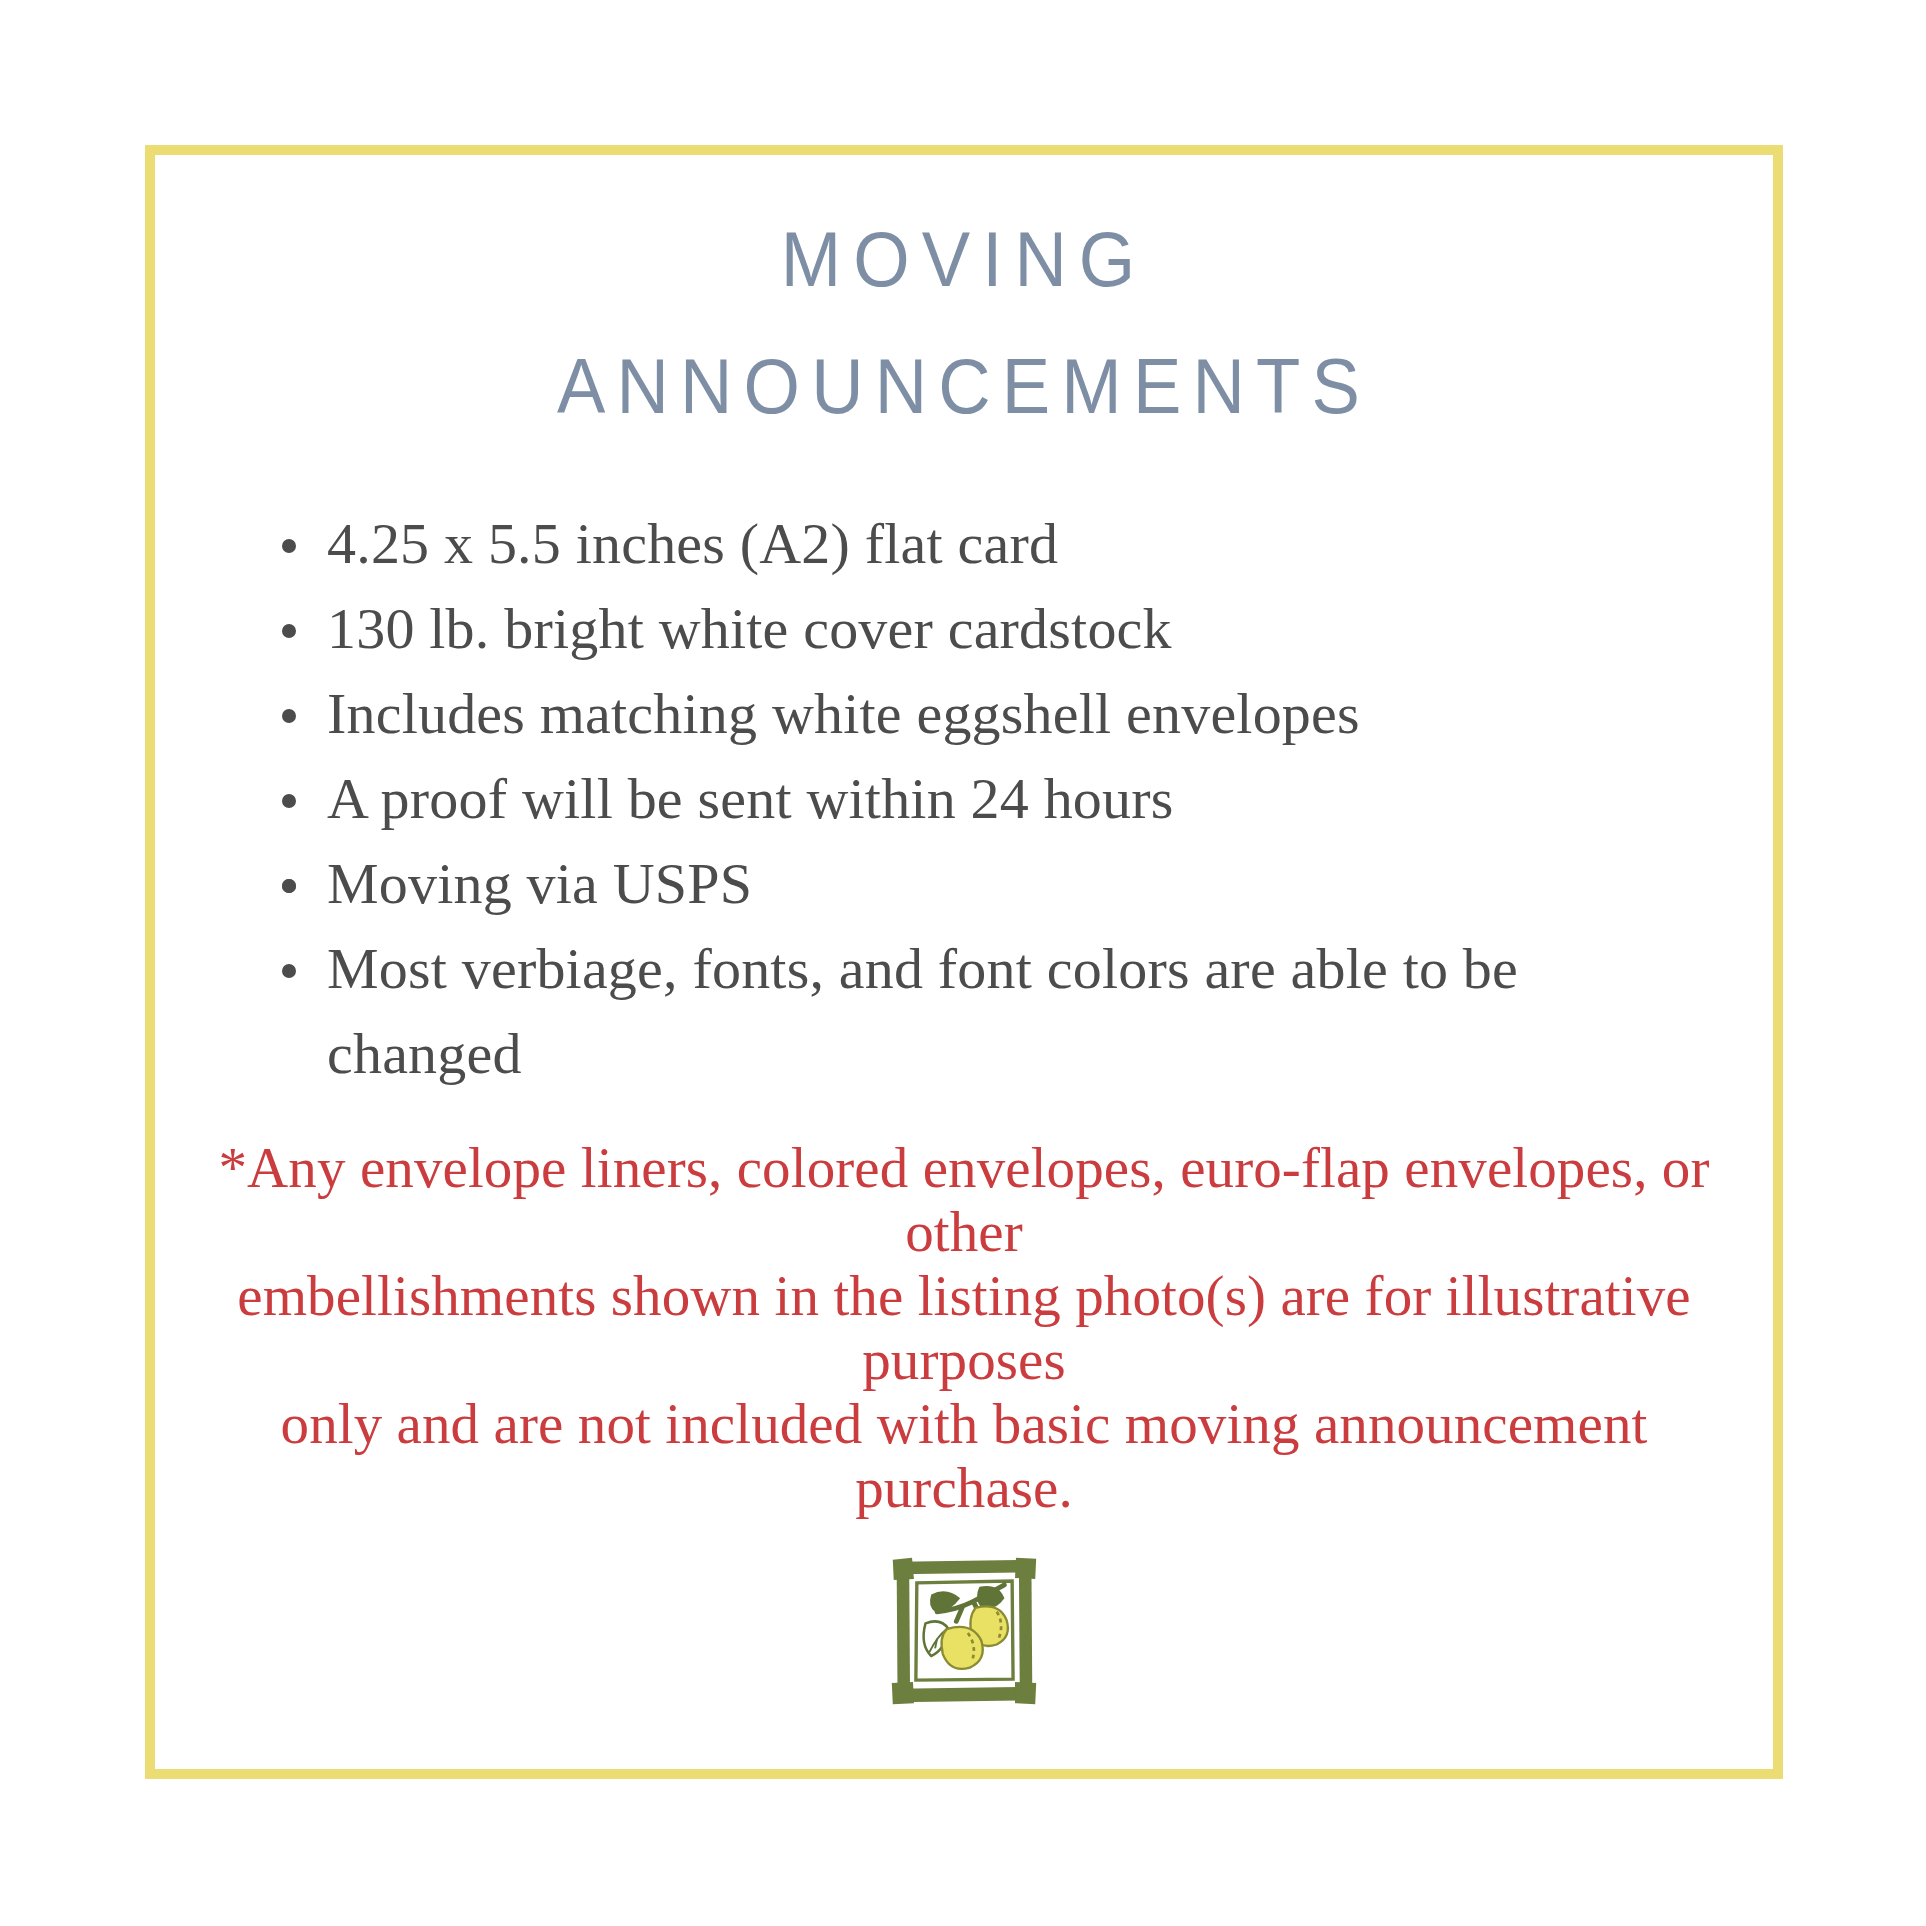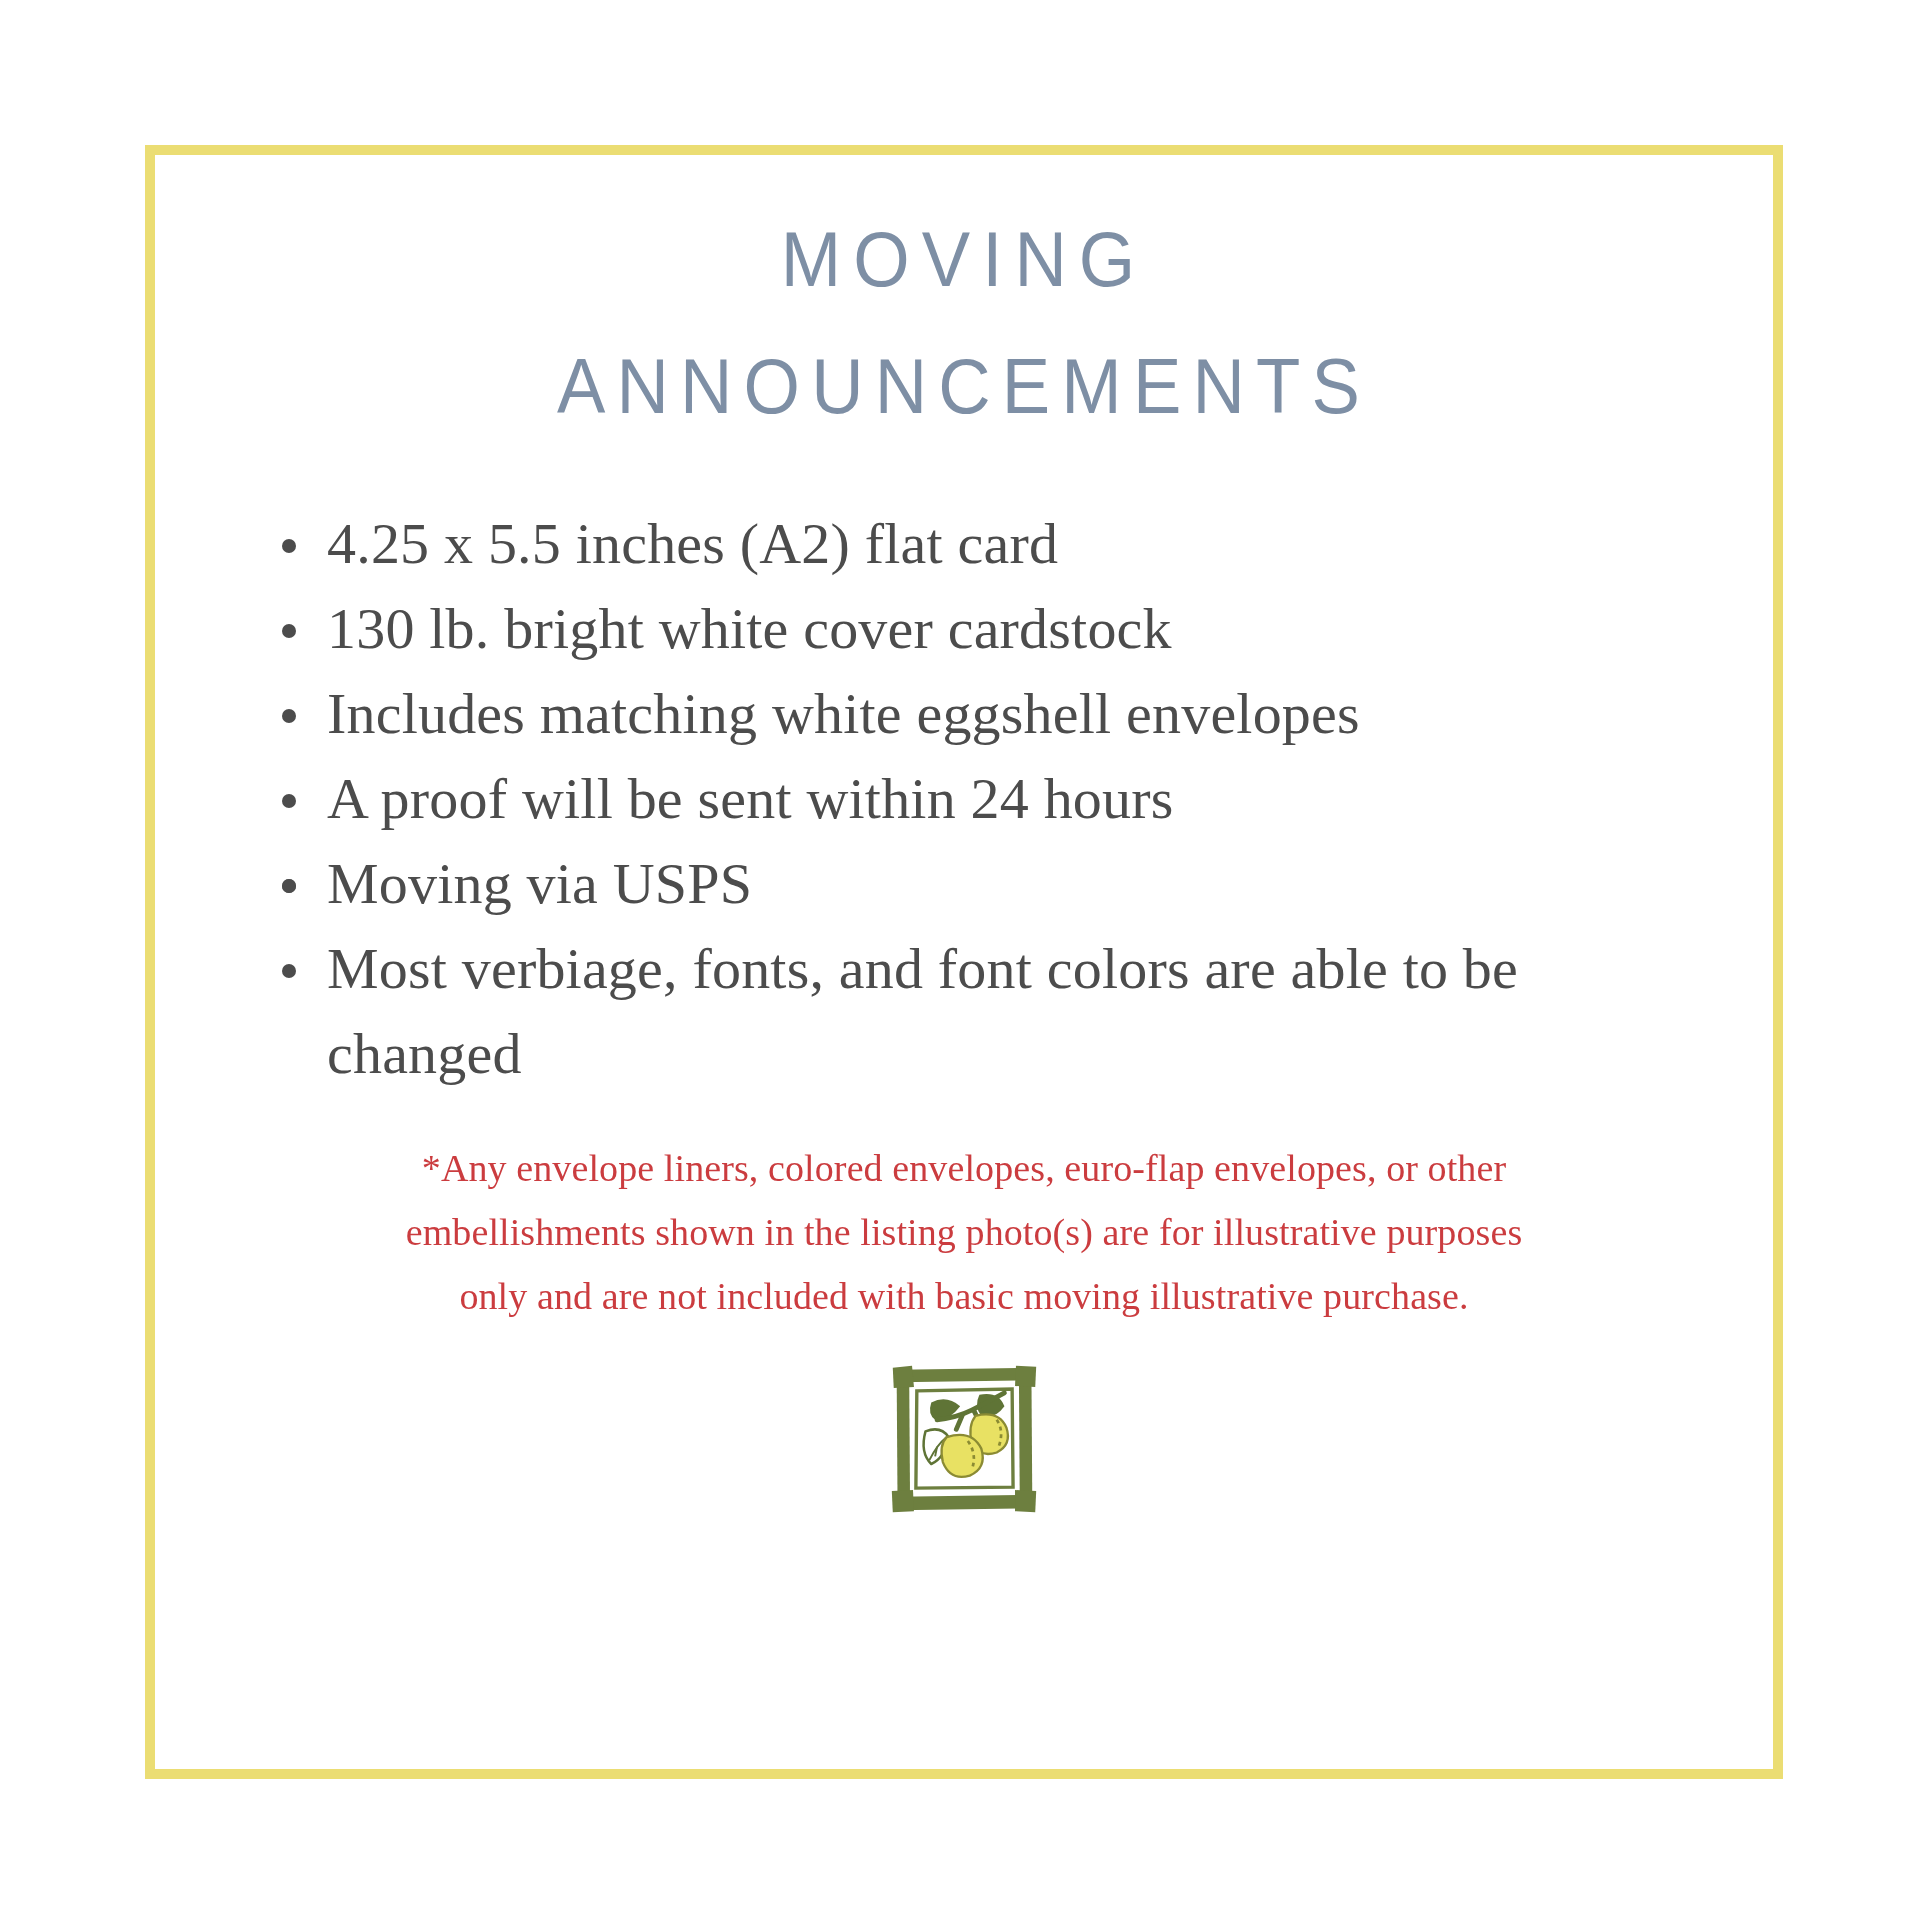--- a/index.html
+++ b/index.html
@@ -102,21 +102,21 @@
   }
 
   
   .disclaimer {
     margin-top: 40px;
     margin-left: 42px;
     margin-right: 42px;
     text-align: center;
     color: #cb3c3f;
     font-family: "Liberation Serif", serif;
-    font-size: 38px;
+    font-size: 57px;
     line-height: 64px;
     letter-spacing: 0.1px;
   }
   .disclaimer span { display: block; }
 
   
   .logo-wrap {
     margin-top: 34px;
     text-align: center;
   }
@@ -164,21 +164,21 @@
         </li>
         <li class="bullet-item">
           <span class="bullet-dot"></span>
           <span class="bullet-text">Most verbiage, fonts, and font colors are able to be changed</span>
         </li>
       </ul>
 
       <div class="disclaimer">
         <span>*Any envelope liners, colored envelopes, euro-flap envelopes, or other</span>
         <span>embellishments shown in the listing photo(s) are for illustrative purposes</span>
-        <span>only and are not included with basic moving illustrative purchase.</span>
+        <span>only and are not included with basic moving announcement purchase.</span>
       </div>
 
       <div class="logo-wrap">
         <svg class="logo" viewBox="0 0 160 160" xmlns="http://www.w3.org/2000/svg">
 
           <g fill="#6d7f3f">
 
             <path d="M12 8 L148 6 L149 19 L13 21 Z"></path>
 
             <path d="M11 140 L149 138 L150 152 L12 154 Z"></path>

